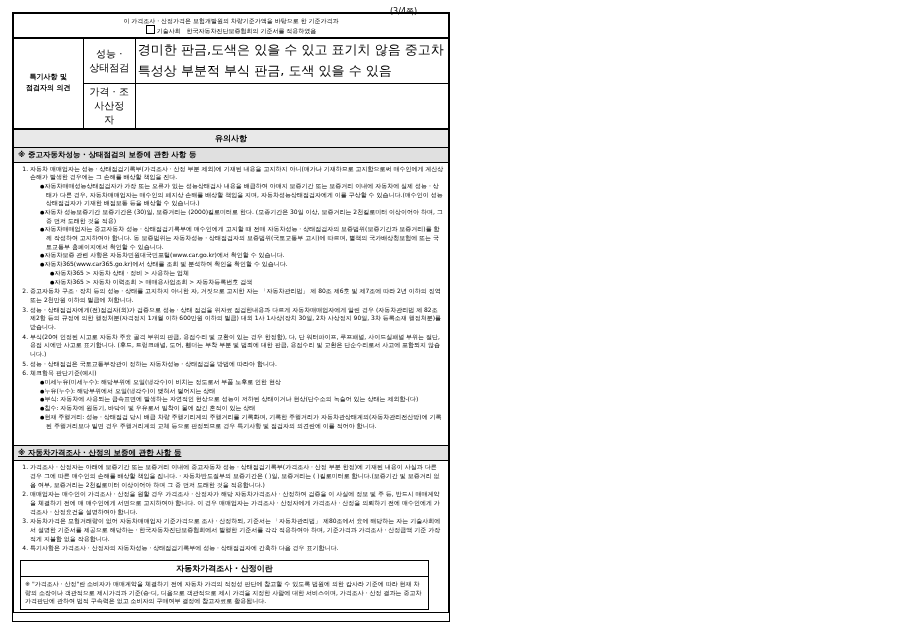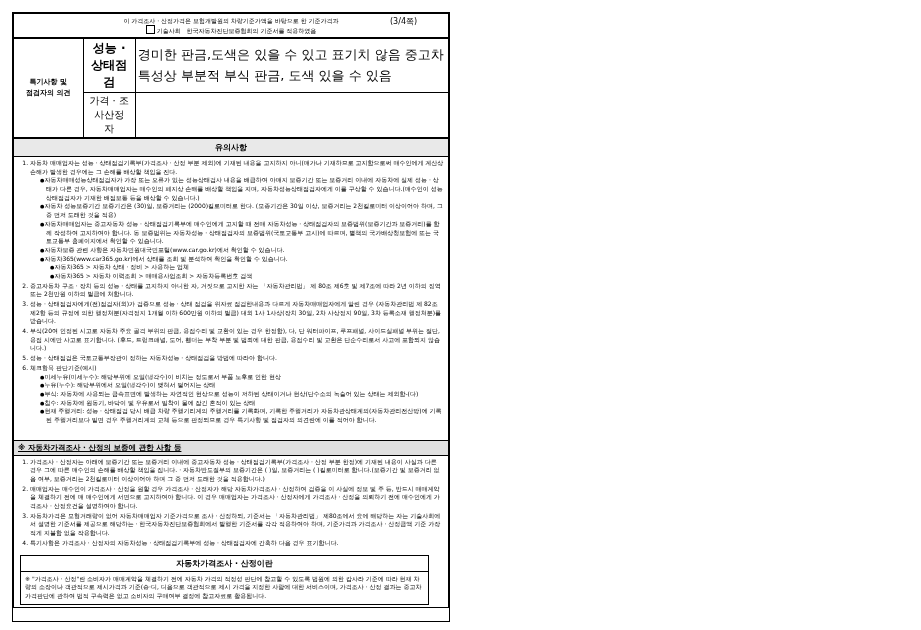--- a/index.html
+++ b/index.html
@@ -1,21 +1,21 @@
 <!DOCTYPE html>
 <html><head>
 <meta charset="utf-8">
 <style>
   html,body{margin:0;padding:0;background:#fff;}
   body{width:921px;height:630px;font-family:"DejaVu Sans","Liberation Sans",sans-serif;color:#000;}
   .page{position:relative;width:921px;height:630px;overflow:hidden;}
   .sheet{position:absolute;top:0;height:630px;}
   .left{left:0;width:460px;}
   .right{left:461px;width:460px;}
-  .pagenum{position:absolute;top:16px;font-size:8px;color:#000;}
+  .pagenum{position:absolute;top:6px;font-size:8px;color:#000;}
   .pagenum.l{left:390px;}
   .frame{position:absolute;top:12px;bottom:8px;border:1px solid #000;}
   .frame.l{left:12px;right:12px;width:436px;}
   table{border-collapse:collapse;width:100%;}
   td,th{border:1px solid #000;padding:1px 2px;font-size:7px;vertical-align:middle;}
   .center{text-align:center;}
   .bold{font-weight:bold;}
   .hdr-title{font-size:10px;font-weight:bold;letter-spacing:1px;}
   .amtbox{display:inline-block;border:1px solid #000;width:13px;height:13px;margin:0 1px;vertical-align:middle;}
   .note{font-size:6px;line-height:1.5;}
@@ -52,39 +52,40 @@
             </div>
           </td>
         </tr>
       </tbody>
         </table>
 
       <table>
         <tbody>
             <tr>
           <td rowspan="2" class="center bold" style="width:16%;font-size:7px;line-height:1.6;">특기사항 및<br>점검자의 의견</td>
-          <td class="center" style="width:12%;font-size:12px;height:30px;font-weight:bold;">성능 ·<br>상태점검</td>
+          <td class="center" style="width:12%;font-size:10px;height:30px;">성능 ·<br>상태점검</td>
           <td style="font-size:13px;line-height:1.6;">경미한 판금,도색은 있을 수 있고 표기치 않음 중고차 특성상 부분적 부식 판금, 도색 있을 수 있음</td>
         </tr>
         <tr>
           <td class="center" style="font-size:10px;height:24px;">가격 · 조사산정<br>자</td>
           <td>&nbsp;</td>
         </tr>
       </tbody>
         </table>
 
       <table>
         <tbody>
             <tr>
               <td class="center bold shade" style="font-size:8px;padding:3px;">유의사항</td>
             </tr>
       </tbody>
         </table>
 
       <div style="border-left:1px solid #000;border-right:1px solid #000;border-bottom:1px solid #000;">
+        <div class="sectionbar" style="border-left:0;border-right:0;border-top:0;">※ 중고자동차성능 · 상태점검의 보증에 관한 사항 등</div>
 
         <div class="listwrap">
           <ol class="lvl1">
             <li>
               <span>자동차 매매업자는 성능 · 상태점검기록부(가격조사 · 산정 부분 제외)에 기재된 내용을 고지하지 아니(매가나 기재하므로 고지함으로써 매수인에게 계산상 손해가 발생한 경우에는 그 손해를 배상할 책임을 진다.</span>
               <ul class="lvl2">
                 <li>자동차매매성능상태점검자가 가장 또는 오류가 있는 성능상태검사 내용을 배급하여 야매지 보증기간 또는 보증거리 이내에 자동차에 실제 성능 · 상태가 다른 경우, 자동차매매업자는 매수인의 폐지상 손해를 배상할 책임을 지며, 자동차성능상태점검자에게 이를 구상할 수 있습니다.(매수인이 성능상태점검자가 기재한 배점보통 등을 배상할 수 있습니다.)</li>
                 <li>자동차 성능보증기간 보증기간은 (30)일, 보증거리는 (2000)킬로미터로 한다. (모종기간은 30일 이상, 보증거리는 2천킬로미터 이상이어야 하며, 그 중 먼저 도래한 것을 적용)</li>
                 <li>자동차매매업자는 중고자동차 성능 · 상태점검기록부에 매수인에게 고지할 때 전매 자동차성능 · 상태점검자의 보증범위(보증기간과 보증거리)를 함께 작성하여 고지하여야 합니다. 동 보증범위는 자동차성능 · 상태점검자의 보증범위(국토교통부 고시)에 따르며, 별책의 국가배상청보험에 또는 국토교통부 홈페이지에서 확인할 수 있습니다.</li>
                 <li>자동차보증 관련 사항은 자동차민원대국민포털(www.car.go.kr)에서 확인할 수 있습니다.</li>

